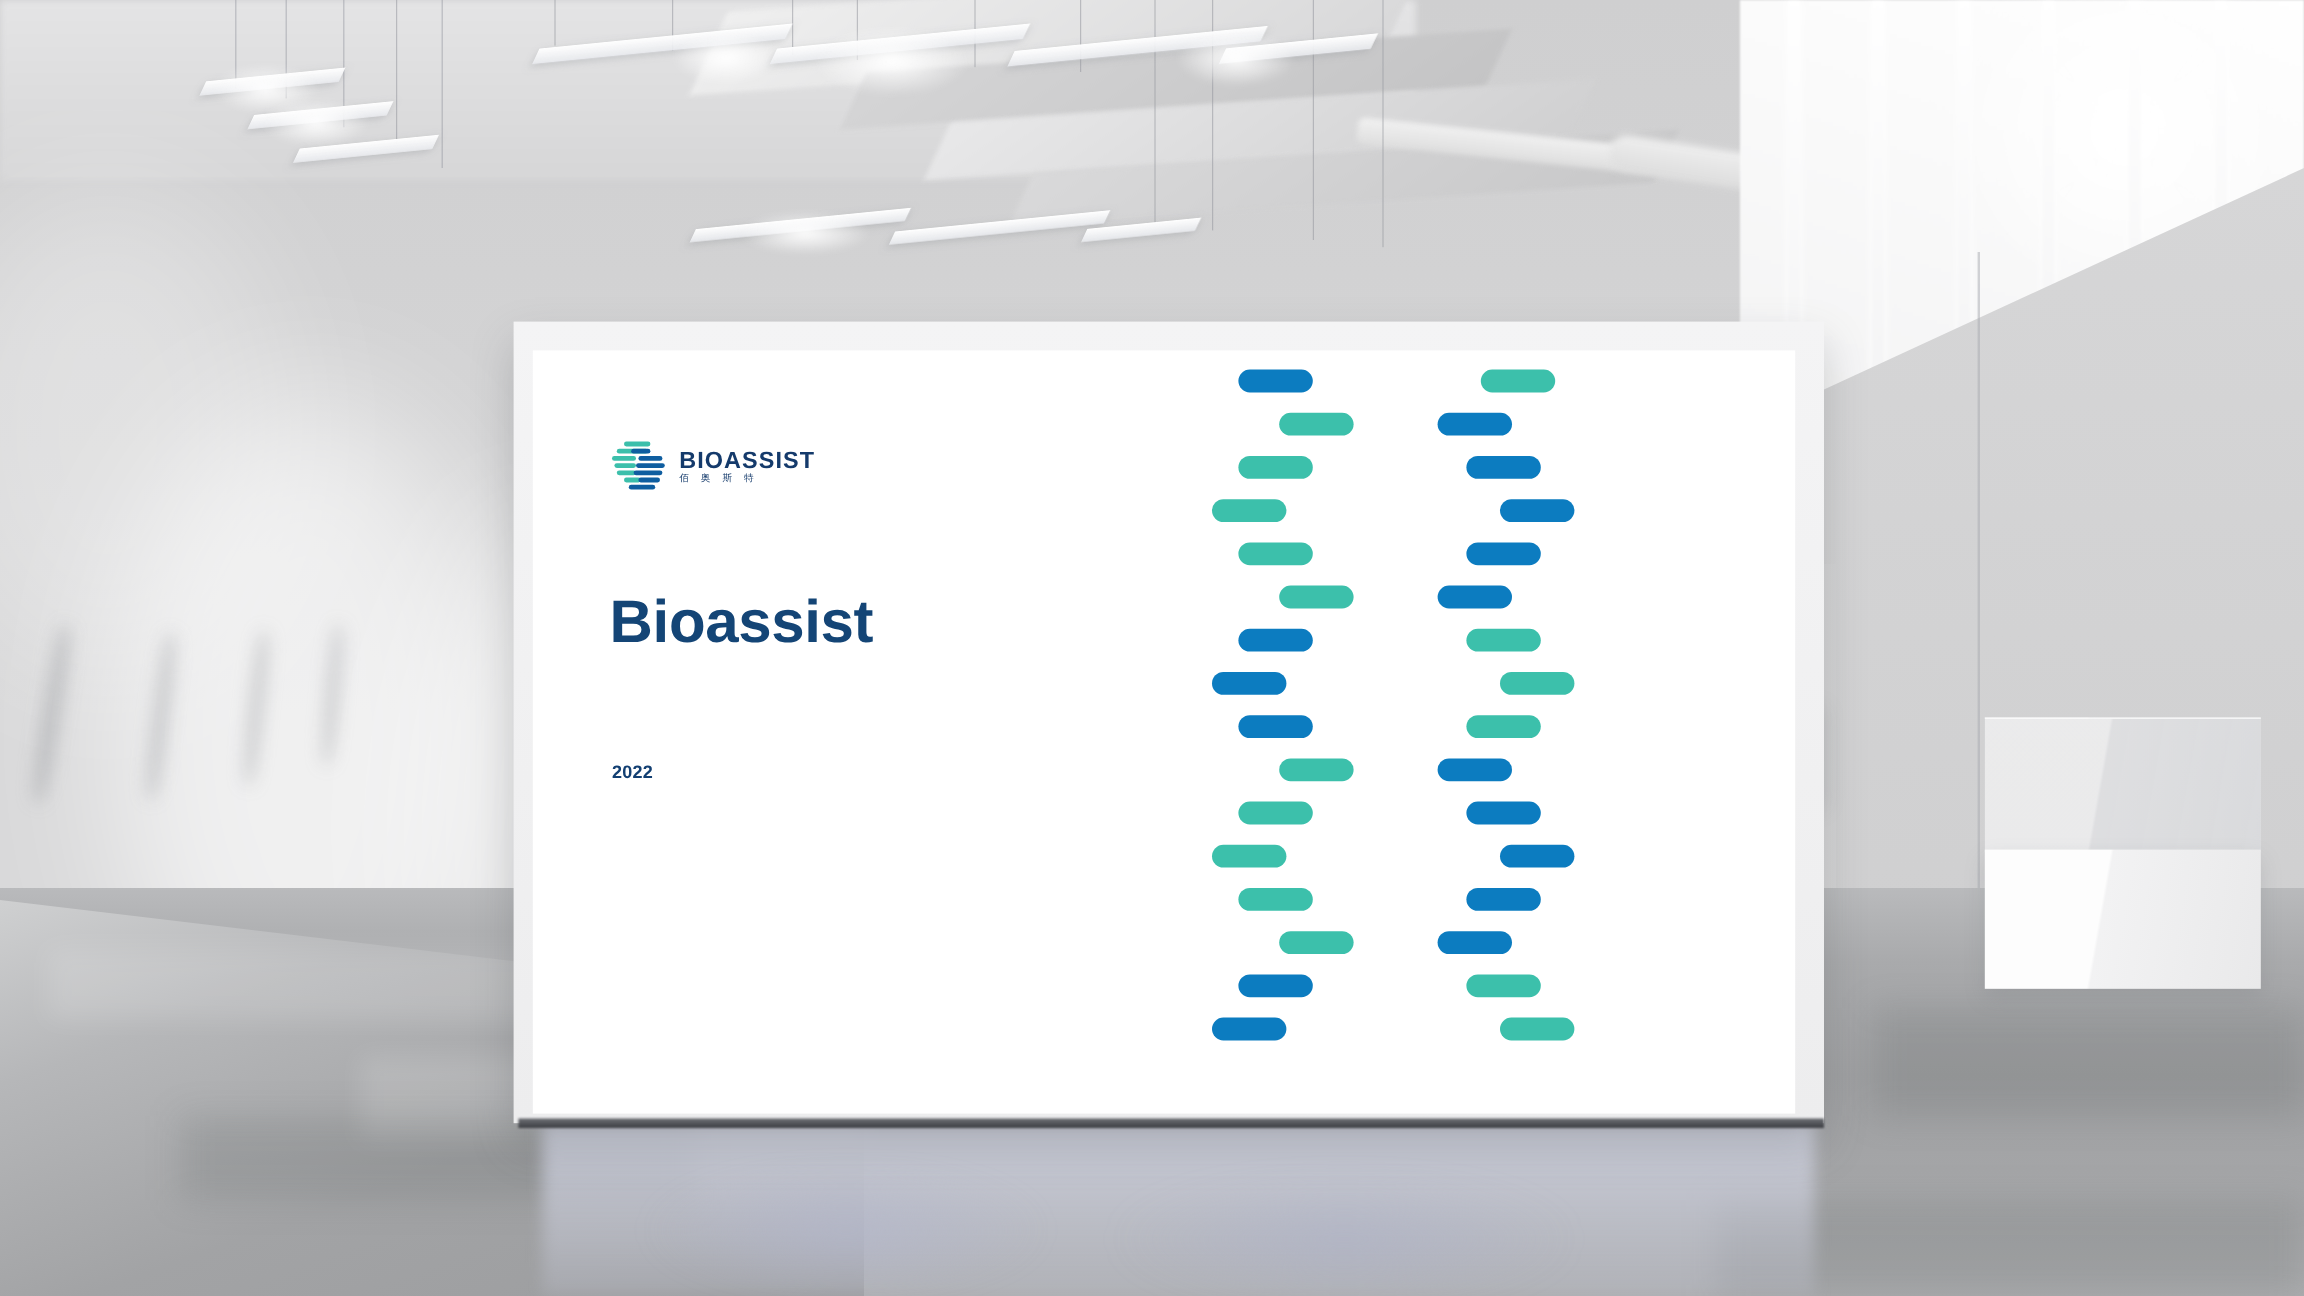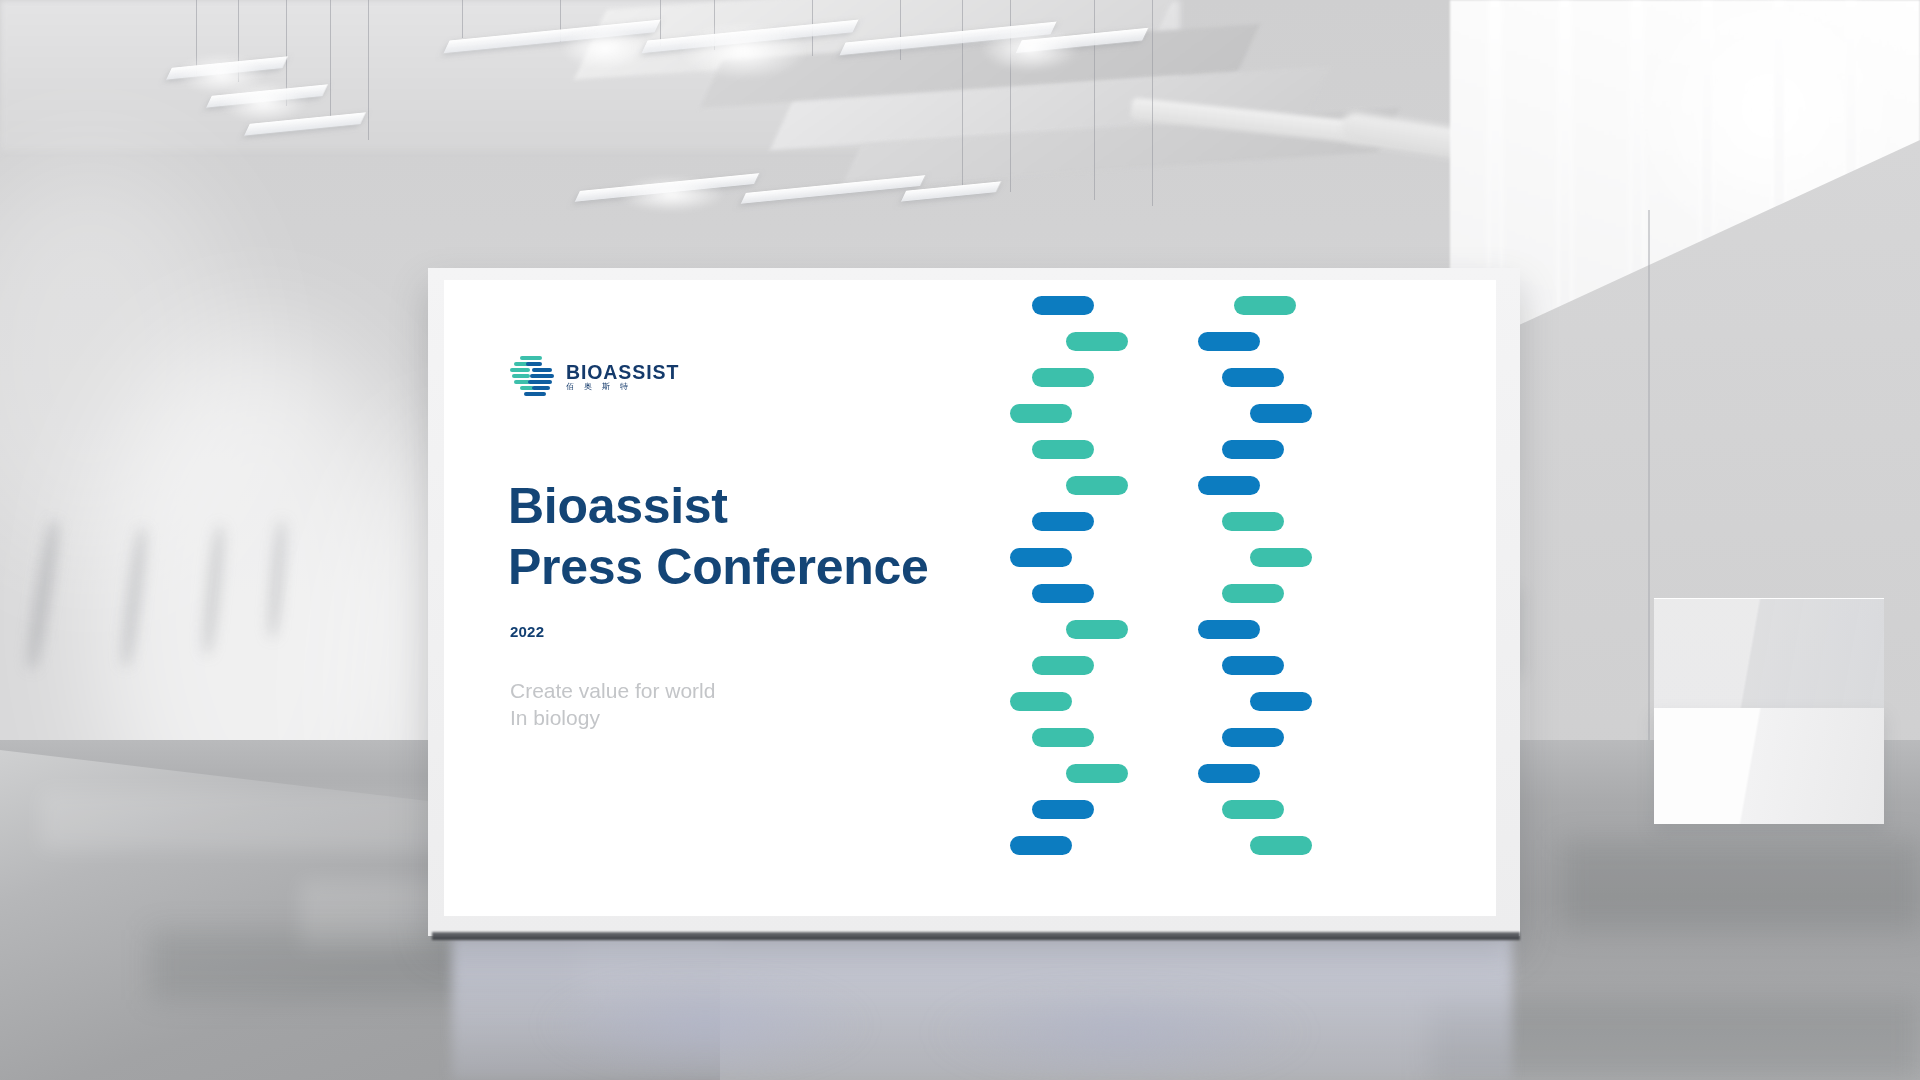--- a/index.html
+++ b/index.html
@@ -161,21 +161,21 @@
     position:absolute; left:428px; top:268px; width:1092px; height:668px;
     background:linear-gradient(180deg,#f4f4f5,#ededee);
     box-shadow:0 18px 34px rgba(90,92,98,.28);
   }
   #board-bottom-edge{
     position:absolute; left:432px; top:932px; width:1088px; height:8px;
     background:linear-gradient(180deg,#6d6f74,#3b3d42);
     filter:blur(1px);
   }
   #slide{
-    position:absolute; left:444px; top:280px; width:1052px; height:636px;
+    position:absolute; left:444px; top:292px; width:1052px; height:636px;
     background:#ffffff;
     overflow:hidden;
   }
 
   
   #logo-row{ position:absolute; left:66px; top:76px; display:flex; align-items:center; gap:12px; }
   #logo-mark{ position:relative; width:44px; height:42px; }
   #logo-mark i{ position:absolute; display:block; height:4px; border-radius:2px; }
   #logo-text{ display:flex; flex-direction:column; gap:1px; }
   #logo-word{
@@ -318,29 +318,24 @@
         <i style="left: 14px; top: 36px; width: 22px; background: rgb(15, 94, 160);"></i>
       </div>
     <div id="logo-text">
       <div id="logo-word">BIOASSIST</div>
       <div id="logo-cn">佰奥斯特</div>
     </div>
   </div>
 
   <h1 id="headline">
     <span class="l1">Bioassist</span>
-    <span class="l2">Press Conference</span>
   </h1>
 
   <div id="year">2022</div>
 
-  <div id="tagline">
-    <div>Create value for world</div>
-    <div>In biology</div>
-  </div>
 
   <div id="dna">
       <b style="left: 22px; top: 36px; width: 62px; height: 19px; background: rgb(12, 124, 192);"></b>
       <b style="left: 224px; top: 36px; width: 62px; height: 19px; background: rgb(60, 192, 171);"></b>
       <b style="left: 56px; top: 72px; width: 62px; height: 19px; background: rgb(60, 192, 171);"></b>
       <b style="left: 188px; top: 72px; width: 62px; height: 19px; background: rgb(12, 124, 192);"></b>
       <b style="left: 22px; top: 108px; width: 62px; height: 19px; background: rgb(60, 192, 171);"></b>
       <b style="left: 212px; top: 108px; width: 62px; height: 19px; background: rgb(12, 124, 192);"></b>
       <b style="left: 0px; top: 144px; width: 62px; height: 19px; background: rgb(60, 192, 171);"></b>
       <b style="left: 240px; top: 144px; width: 62px; height: 19px; background: rgb(12, 124, 192);"></b>

